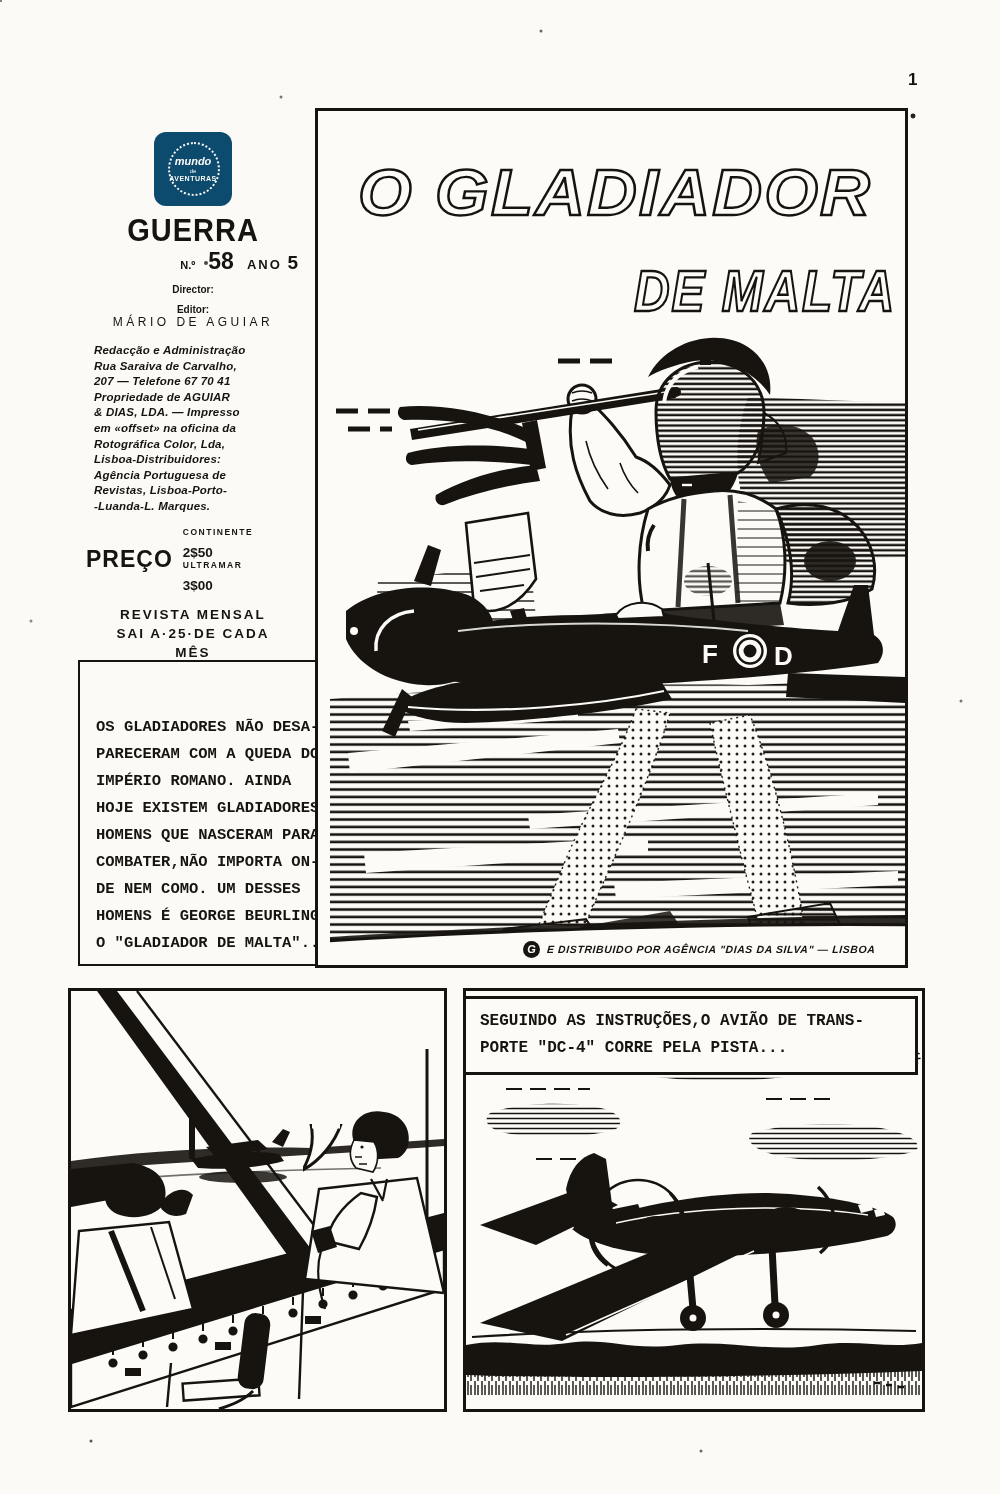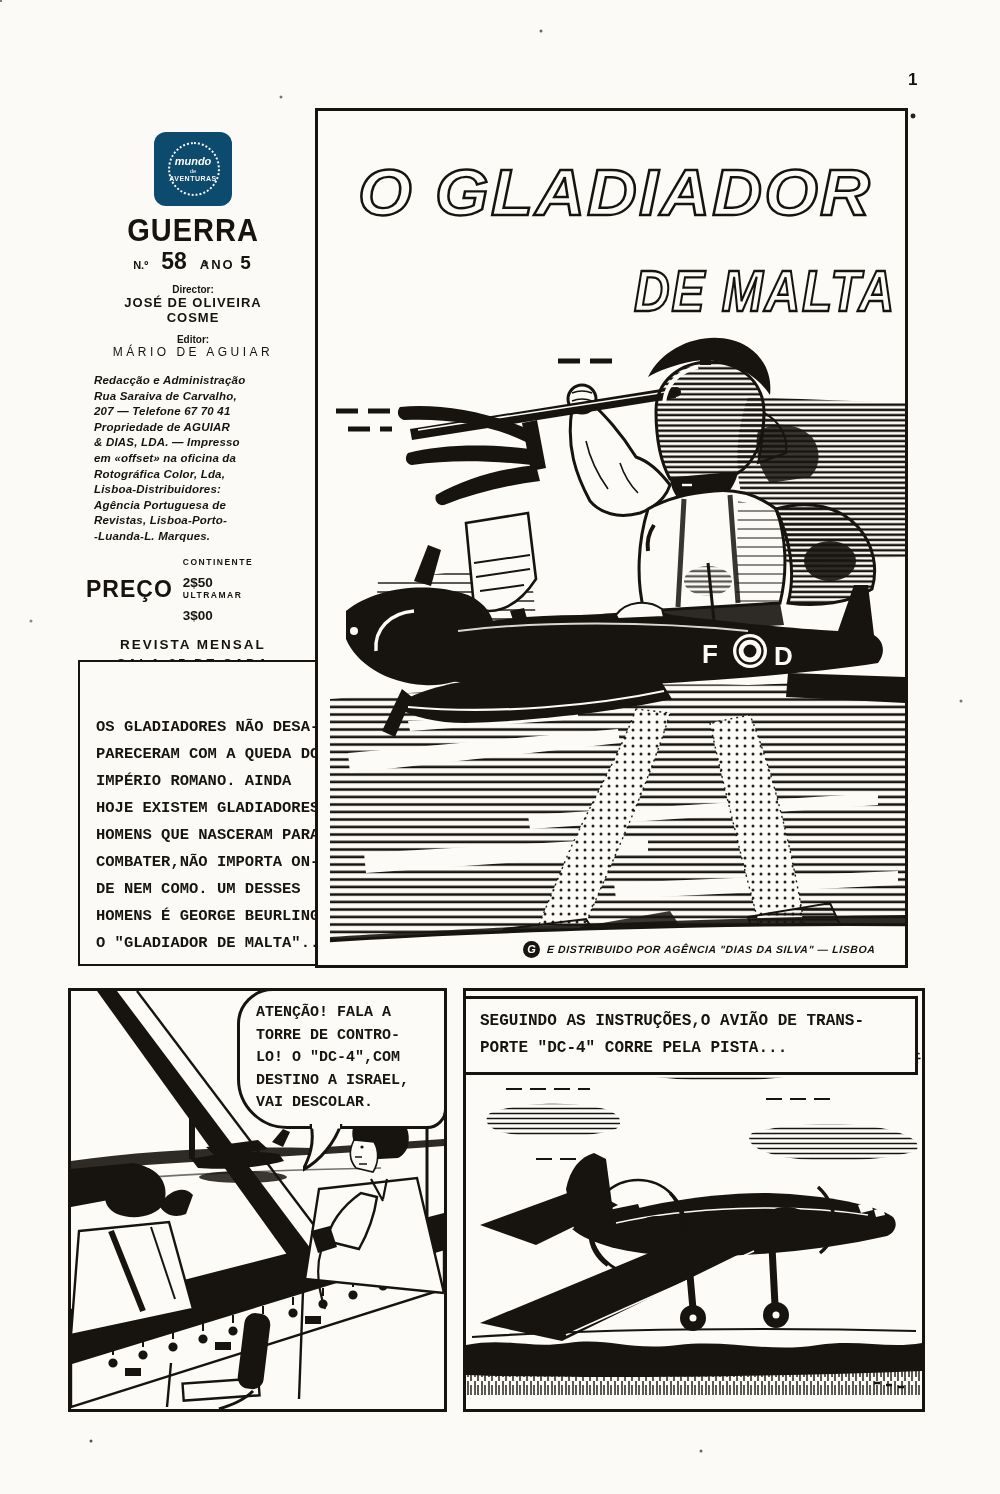--- a/index.html
+++ b/index.html
@@ -7,21 +7,21 @@
         font-family:"Liberation Sans",sans-serif;overflow:hidden;}
   
   .masthead{position:absolute;left:86px;top:124px;width:214px;text-align:center;}
   .logo-box{position:relative;width:78px;height:74px;background:#0c4a6e;margin:8px auto;border-radius:12px;}
   .logo-ring{position:absolute;left:14px;top:10px;width:48px;height:50px;border:2px dotted #fbfaf6;border-radius:50%;}
   .logo-text{position:absolute;inset:0;display:flex;flex-direction:column;justify-content:center;align-items:center;color:#fbfaf6;line-height:1;}
   .logo-l1{font-style:italic;font-weight:bold;font-size:11px;}
   .logo-l2{font-size:6px;margin:1px 0;}
   .logo-l3{font-size:7px;letter-spacing:.5px;font-weight:bold;}
   .guerra{font-weight:bold;font-size:29px;letter-spacing:1px;margin-top:5px;transform:scaleY(1.08);}
-  .issue-line{display:flex;justify-content:center;align-items:baseline;gap:13px;margin-top:1px;}
+  .issue-line{display:flex;justify-content:flex-end;align-items:baseline;gap:13px;margin-top:1px;}
   .issue-no-label{font-size:11px;font-weight:bold;}
   .issue-number{font-size:23px;font-weight:bold;}
   .issue-ano{font-size:13px;font-weight:bold;letter-spacing:2px;}
   .issue-ano b{font-size:19px;}
   .small-label{font-size:10px;font-weight:bold;margin-top:9px;}
   .person{font-size:13px;font-weight:bold;letter-spacing:1px;line-height:15px;}
   .editor-name{font-size:12px;font-weight:normal;letter-spacing:3.5px;margin-top:0;}
   .admin{margin-top:14px;text-align:left;padding-left:8px;font-style:italic;font-weight:bold;
          font-size:11.5px;line-height:15.6px;letter-spacing:.2px;}
   .price-row{display:flex;align-items:center;gap:10px;margin-top:12px;}
@@ -80,24 +80,20 @@
         <span class="logo-l3">AVENTURAS</span>
       </div>
     </div>
     <div class="guerra">GUERRA</div>
     <div class="issue-line">
       <span class="issue-no-label">N.º</span>
       <span class="issue-number">58</span>
       <span class="issue-ano"><span>ANO</span> <b>5</b></span>
     </div>
     <div class="small-label">Director:</div>
-    <div class="person">
-      <div>JOSÉ DE OLIVEIRA</div>
-      <div>COSME</div>
-    </div>
     <div class="small-label">Editor:</div>
     <div class="editor-name">MÁRIO DE AGUIAR</div>
     <div class="admin">
         <div>Redacção e Administração</div>
         <div>Rua Saraiva de Carvalho,</div>
         <div>207 — Telefone 67 70 41</div>
         <div>Propriedade de AGUIAR</div>
         <div>&amp; DIAS, LDA. — Impresso</div>
         <div>em «offset» na oficina da</div>
         <div>Rotográfica Color, Lda,</div>
@@ -318,21 +314,20 @@
         <path d="M283,149 C278,159 278,169 285,177 L302,181 C308,172 308,159 303,151 Z" fill="#fcfbf7" stroke="#17140f" stroke-width="1.6"></path>
         <circle cx="291" cy="156" r="1.6" fill="#17140f"></circle>
         <path d="M284,166 h7 M288,173 h8" stroke="#17140f" stroke-width="1.6"></path>
         <path d="M248,198 L346,187 L373,302 L234,288 Z" fill="#fcfbf7" stroke="#17140f" stroke-width="2.4"></path>
         <path d="M300,188 l12,22 M316,188 l-4,20" stroke="#17140f" stroke-width="2.2"></path>
         <path d="M290,202 C270,216 258,234 256,250 L288,258 C298,240 304,220 306,206 Z" fill="#fcfbf7" stroke="#17140f" stroke-width="2.4"></path>
         <path d="M240,240 l19,-5 l7,21 l-19,6 Z" fill="#17140f"></path>
         <path d="M250,260 C244,280 248,300 254,318" stroke="#17140f" stroke-width="2.2" fill="none"></path>
       </g>
     </svg>
-    <div class="balloon"><div>ATENÇÃO! FALA A</div><div>TORRE DE CONTRO-</div><div>LO! O "DC-4",COM</div><div>DESTINO A ISRAEL,</div><div>VAI DESCOLAR.</div></div>
     <svg class="balloon-tail" width="46" height="52" viewBox="0 0 46 52">
       <path d="M8 0 C12 20 6 34 0 46 C18 36 32 18 38 0 Z" fill="#fcfbf7" stroke="#17140f" stroke-width="3"></path>
       <path d="M9 2 L37 2" stroke="#fcfbf7" stroke-width="5"></path>
     </svg>
   </div>
 
   <div class="panel" id="runway-panel">
     <svg class="art" viewBox="0 0 456 418" preserveAspectRatio="none">
       <defs>
         <pattern id="r-cl" width="9" height="5" patternUnits="userSpaceOnUse">

